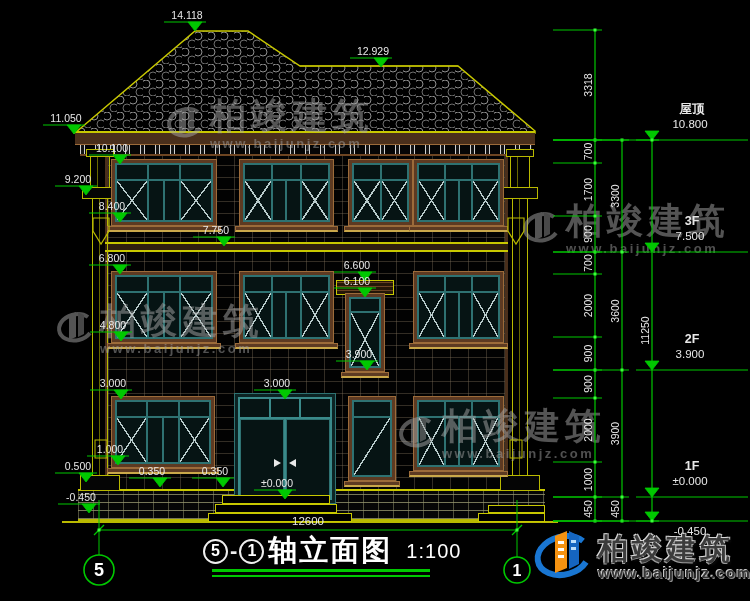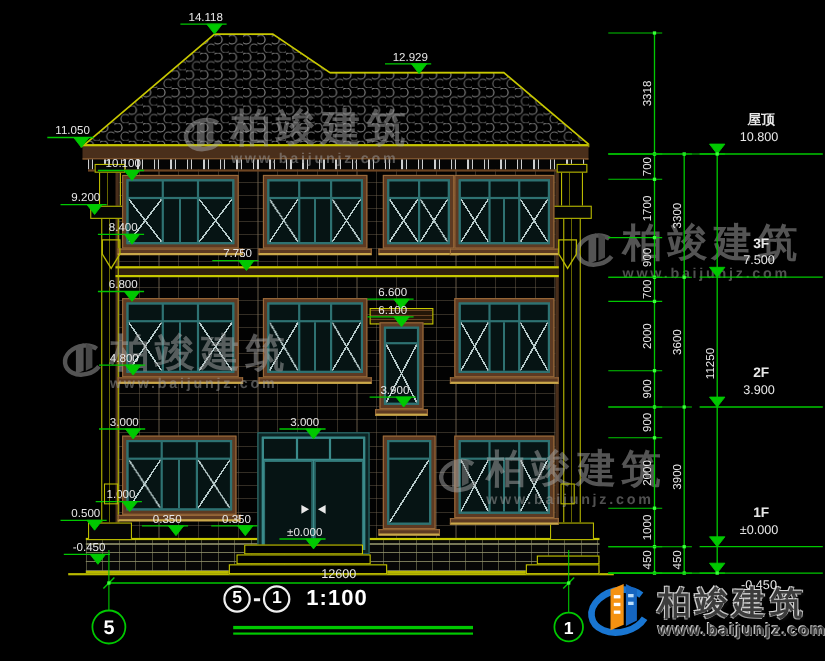--- a/index.html
+++ b/index.html
@@ -64,21 +64,21 @@
     text-shadow:-1px -1px 0 #d8d8d8,1px -1px 0 #bfbfbf,-1px 1px 0 #9a9a9a,2px 2px 2px #0a0a0a;}
   .logo-site{font-size:15px;font-weight:bold;letter-spacing:1.5px;color:#343434;white-space:nowrap;
     text-shadow:-1px -1px 0 #cfcfcf,1px 1px 0 #8a8a8a;}
 
   
   #title-block{position:absolute;left:203px;top:531px;display:flex;align-items:center;z-index:9;color:#fff;}
   .axis-bubble-s{width:25px;height:25px;border:2px solid #efefef;border-radius:50%;color:#fff;
     font-size:16px;font-weight:bold;display:flex;align-items:center;justify-content:center;}
   .title-dash{font-size:22px;font-weight:bold;margin:0 2px;color:#efefef;}
   .title-name{font-size:29px;font-weight:bold;letter-spacing:2px;margin-left:4px;white-space:nowrap;}
-  .title-scale{font-size:20px;font-weight:bold;margin-left:14px;letter-spacing:1px;}
+  .title-scale{font-size:20px;font-weight:normal;margin-left:14px;letter-spacing:1px;}
   .title-underline1{position:absolute;left:212px;top:569px;width:218px;height:3px;background:#00c800;z-index:9;}
   .title-underline2{position:absolute;left:212px;top:575px;width:218px;height:2px;background:#00c800;z-index:9;}
 
   svg.layer{position:absolute;left:0;top:0;}
 </style>
 </head>
 <body>
 
 <div id="canvas">
 
@@ -448,20 +448,21 @@
        <div class="wm-txt">柏竣建筑</div>
        <div class="wm-url">www.baijunjz.com</div>
      </div>
       </div>
     </div>
 
   <div id="title-block">
     <span class="axis-bubble-s">5</span>
     <span class="title-dash">-</span>
     <span class="axis-bubble-s">1</span>
+    <span class="title-name">轴立面图</span>
     <span class="title-scale">1:100</span>
   </div>
   <div class="title-underline1"></div>
   <div class="title-underline2"></div>
 
   <div id="brand-logo">
     <svg width="62" height="66" viewBox="0 0 62 66">
       <path d="M55 17 A26 19 -14 1 0 58 38" fill="none" stroke="#1976d2" stroke-width="6"></path>
       <polygon points="27,12 39,7 39,44 27,49" fill="#f59211"></polygon>
       <polygon points="41,7 51,12 51,40 41,45" fill="#1565c0"></polygon>

